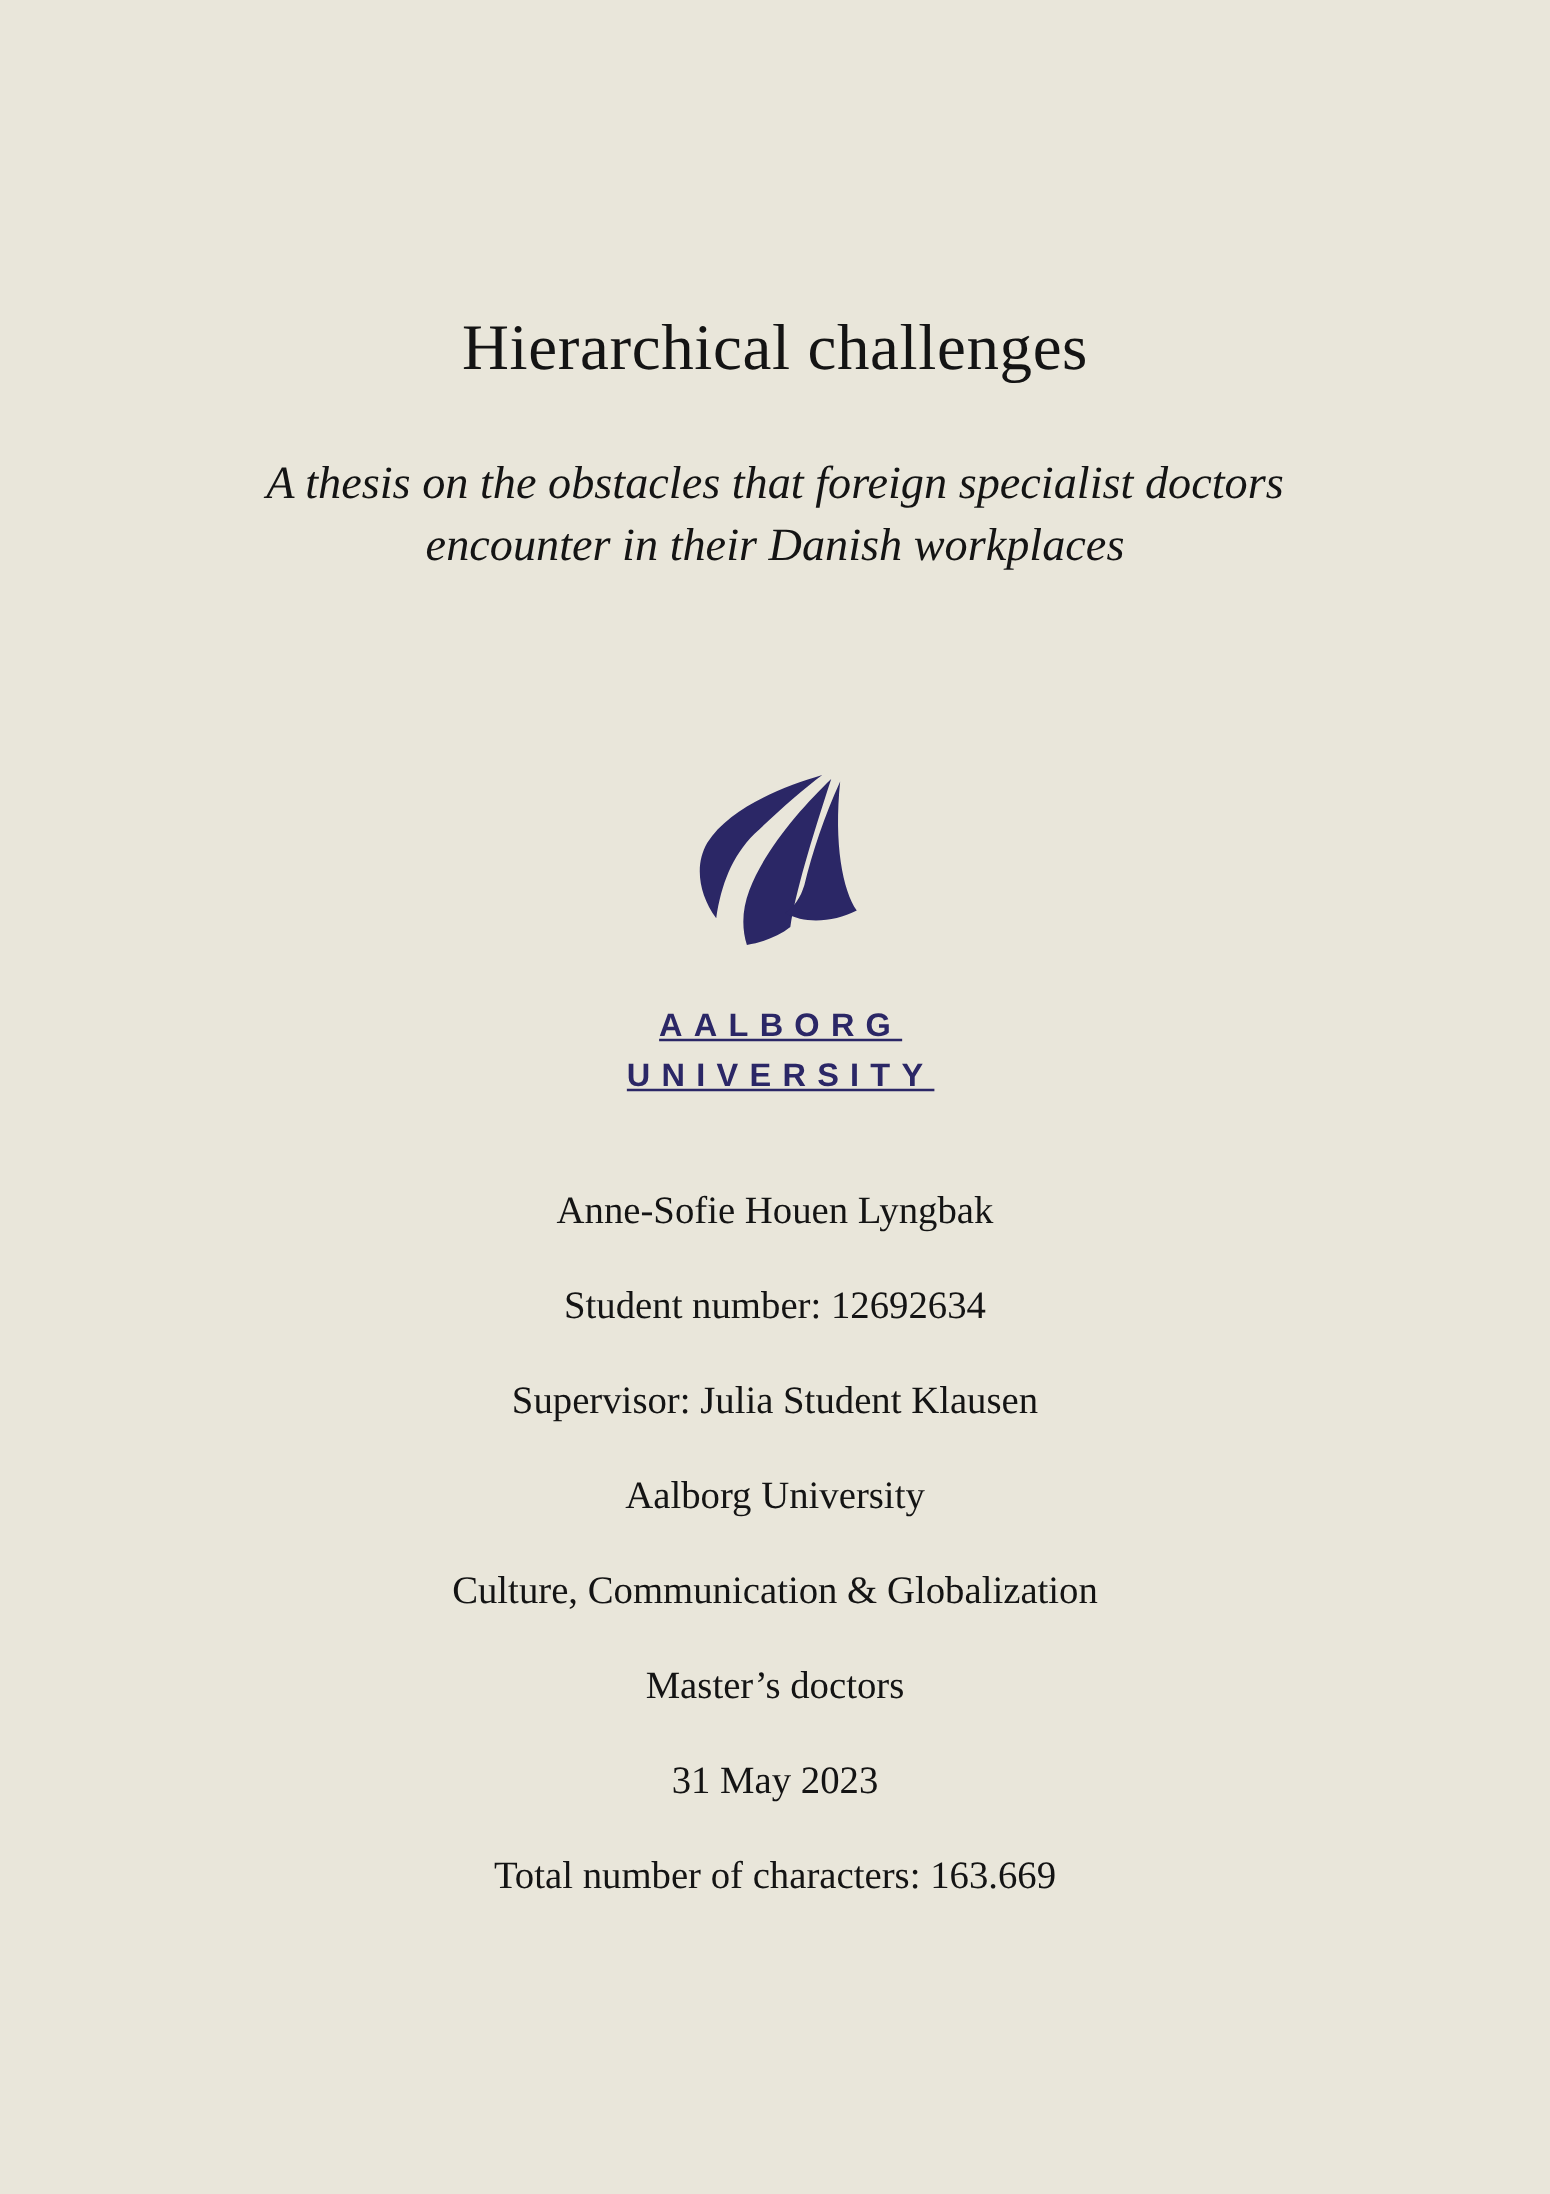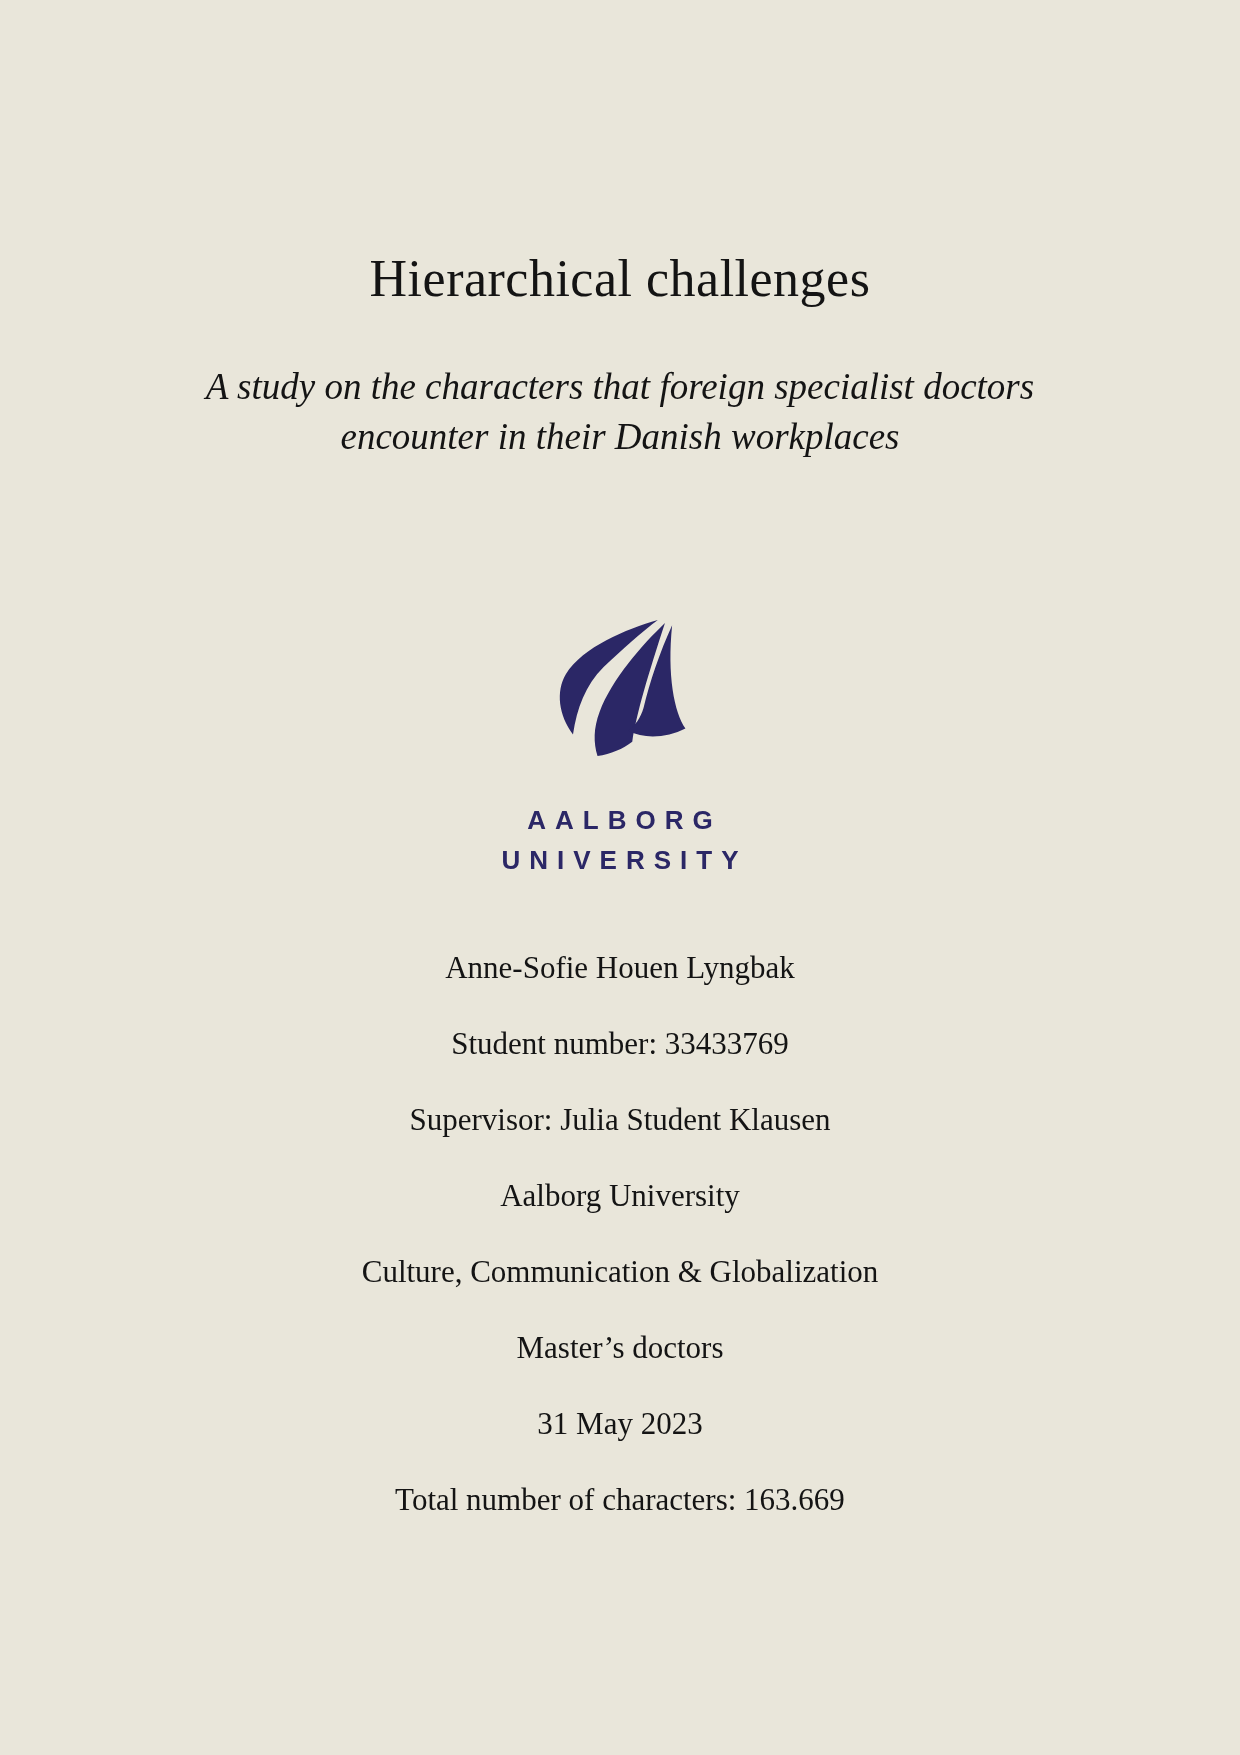--- a/index.html
+++ b/index.html
@@ -56,20 +56,21 @@
     left: 0;
     width: 100%;
     text-align: center;
     font-family: "Liberation Sans", sans-serif;
     font-weight: 700;
     font-size: 26px;
     letter-spacing: 9px;
     text-indent: 9px;
     line-height: 40px;
     color: var(--navy, #2b2766);
+    text-decoration: underline;
   }
   .details {
     position: absolute;
     top: 930px;
     left: 0;
     width: 100%;
     text-align: center;
     font-size: 31px;
   }
   .details .line {
@@ -78,38 +79,38 @@
   }
 </style>
 </head>
 <body>
 
 <div class="page">
 
   <h1 class="title">Hierarchical challenges</h1>
 
   <p class="subtitle">
-    <span>A study on the characters that foreign specialist doctors</span><br>
+    <span>A thesis on the obstacles that foreign specialist doctors</span><br>
     <span>encounter in their Danish workplaces</span>
   </p>
 
   <svg class="logo-mark" width="135" height="139" viewBox="0 0 132 136" xmlns="http://www.w3.org/2000/svg" aria-hidden="true">
     <path d="M103 2 C72 11 30 28 13 55 C3 72 6 95 20 114 C24 88 32 66 50 48 C68 31 88 13 103 2 Z"></path>
     <path d="M110 5 C88 26 58 60 46 92 C40 108 40 122 44 135 C57 133 69 128 78 121 C82 94 94 54 110 5 Z"></path>
     <path d="M117 7 C105 33 95 63 89 88 C86 98 81 105 74 110 C90 119 112 117 130 108 C119 92 112 56 117 7 Z"></path>
   </svg>
 
   <div class="logo-text">
     <div>AALBORG</div>
     <div>UNIVERSITY</div>
   </div>
 
   <div class="details">
     <div class="line">Anne-Sofie Houen Lyngbak</div>
-    <div class="line">Student number: 33433769</div>
+    <div class="line">Student number: 12692634</div>
     <div class="line">Supervisor: Julia Student Klausen</div>
     <div class="line">Aalborg University</div>
     <div class="line">Culture, Communication &amp; Globalization</div>
     <div class="line">Master’s doctors</div>
     <div class="line">31 May 2023</div>
     <div class="line">Total number of characters: 163.669</div>
   </div>
 
 </div>
 

